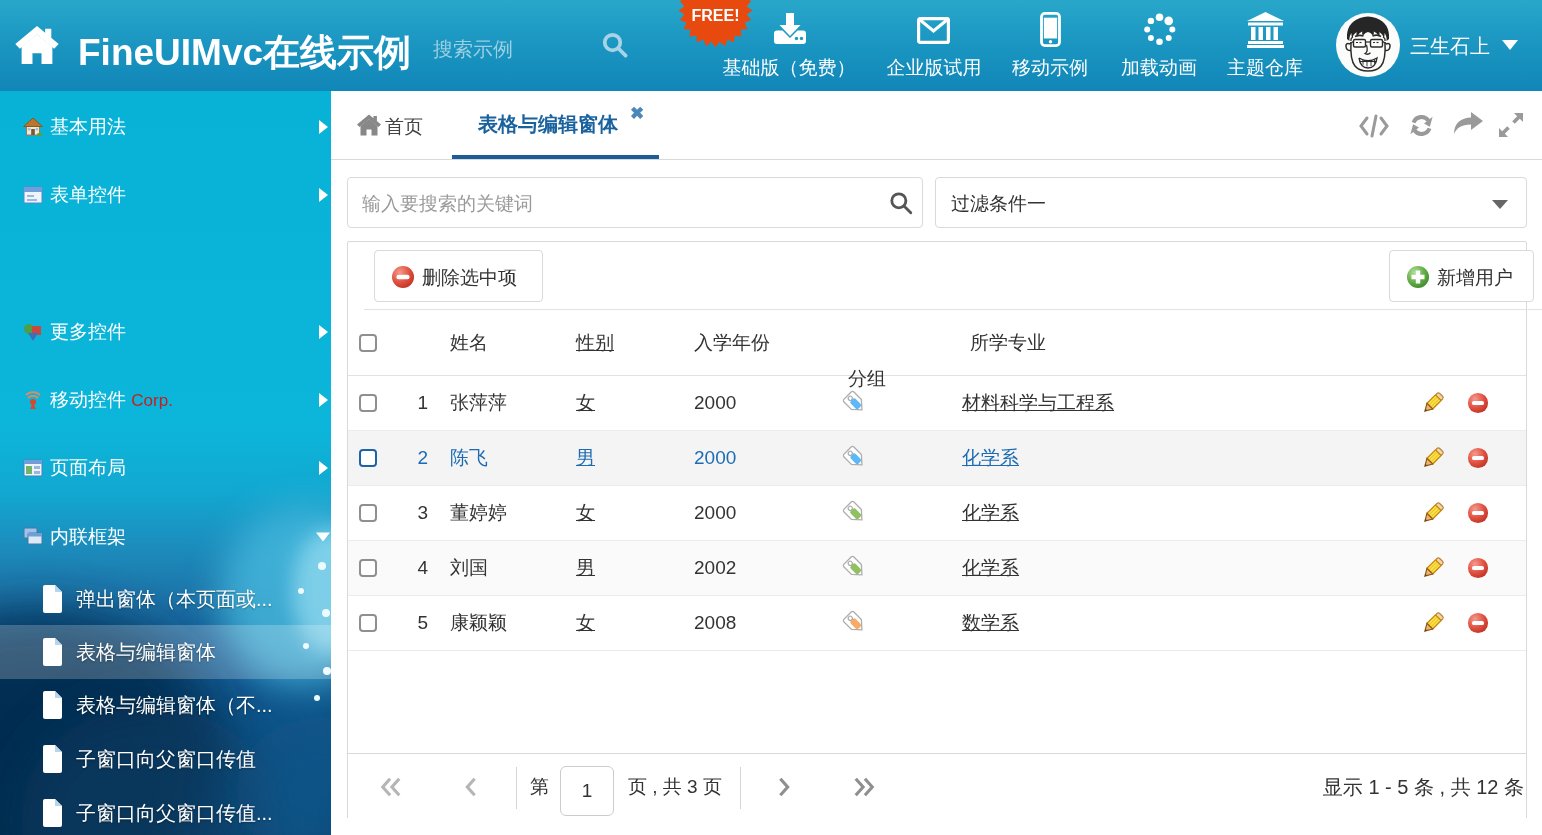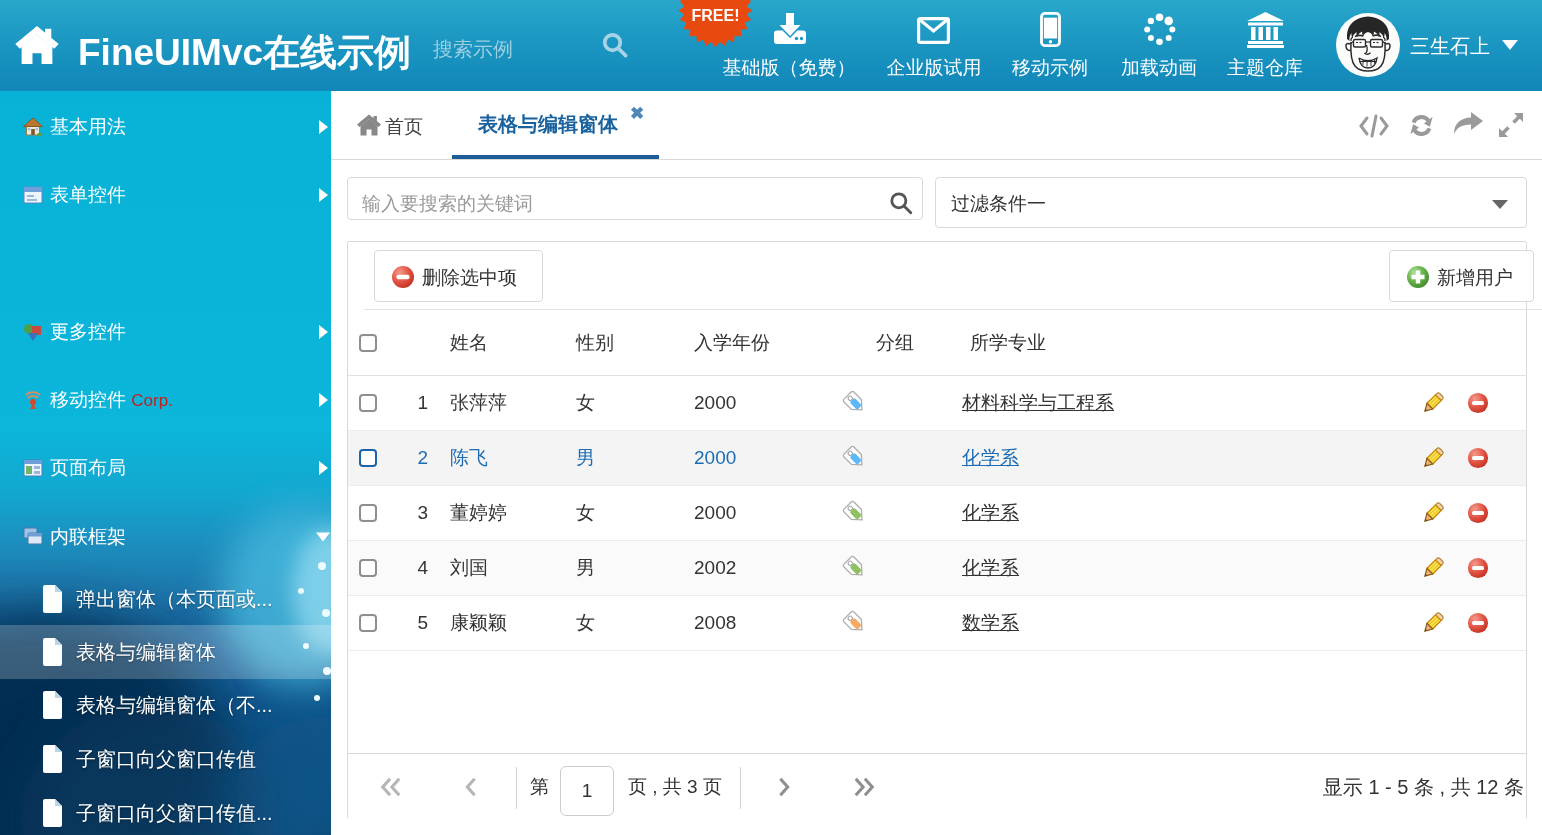--- a/index.html
+++ b/index.html
@@ -36,21 +36,21 @@
 #tabbar { left:0; top:0; width:1211px; height:69px; border-bottom:1px solid #d9d9d9; background:#fff;}
 #tab-home { left:26px; top:0; width:120px; height:70px; font-size:19px; color:#444; white-space:nowrap; }
 #tab-home .t { position:absolute; left:28px; top:23px; }
 #tab-act { left:121px; top:0; height:70px; }
 #tab-act .t { position:absolute; left:26px; top:20px; font-size:20px; font-weight:bold; color:#19629e; white-space:nowrap;}
 #tab-underline { left:121px; top:64px; width:207px; height:4px; background:#1c5d98; }
 #tabx { left:299px; top:12px; font-size:17px; font-weight:bold; color:#4d87ba; }
 .ticon { top:23px; }
 
 
-#srch { left:16px; top:86px; width:576px; height:43px; border:1px solid #d9d9d9; border-radius:4px; background:#fff;}
+#srch { left:16px; top:86px; width:576px; height:51px; border:1px solid #d9d9d9; border-radius:4px; background:#fff;}
 #srch .ph { position:absolute; left:14px; top:13px; font-size:19px; color:#9a9a9a; }
 #filter { left:604px; top:86px; width:592px; height:51px; border:1px solid #d9d9d9; border-radius:4px; background:#fff;}
 #filter .tx { position:absolute; left:15px; top:13px; font-size:19px; color:#333; }
 #filter .car { position:absolute; right:18px; top:22px; width:0;height:0; border-top:9px solid #666; border-left:8px solid transparent; border-right:8px solid transparent;}
 
 
 #panel { left:16px; top:150px; width:1180px; height:578px; border:1px solid #d9d9d9; border-radius:2px; background:#fff; }
 #toolbar { left:16px; top:0; width:1178px; height:68px; border-bottom:1px solid #e3e3e3; }
 .btn { position:absolute; height:52px; border:1px solid #d9d9d9; border-radius:4px; background:#fff; font-size:19px; color:#333; }
 #btn-del { left:10px; top:8px; width:169px; }
@@ -59,23 +59,23 @@
 .btn svg { position:absolute; left:16px; top:14px; }
 
 
 #tbl { left:0; top:69px; width:1178px; }
 .trow { position:absolute; left:0; width:1178px; font-size:19px; color:#333; }
 .cell { position:absolute; top:50%; transform:translateY(-50%); white-space:nowrap; }
 .cb { position:absolute; left:11px; top:50%; transform:translateY(-50%); width:18px; height:18px; border:2px solid #8f8f8f; border-radius:4px; background:#fff;}
 .cb.sel { border-color:#1c63a8; }
 .num { left:45px; width:35px; text-align:right; }
 .c-name { left:102px; }
-.c-sex { left:228px; }
+.c-sex { left:228px;text-decoration:underline; }
 .c-year { left:346px; }
-.c-grp { left:528px; }
+.c-grp { left:500px;margin-top:36px; }
 .c-maj { left:614px; text-decoration:underline;text-align:right; }
 #thead { top:0; height:65px; border-bottom:1px solid #e2e2e2; }
 .r { height:55px; border-bottom:1px solid #ececec; }
 #r1 { top:65px; }
 #r2 { top:120px; background:#f4f4f4; color:#1d6cb3; }
 #r3 { top:175px; }
 #r4 { top:230px; background:#fafafa; }
 #r5 { top:285px; }
 
 

